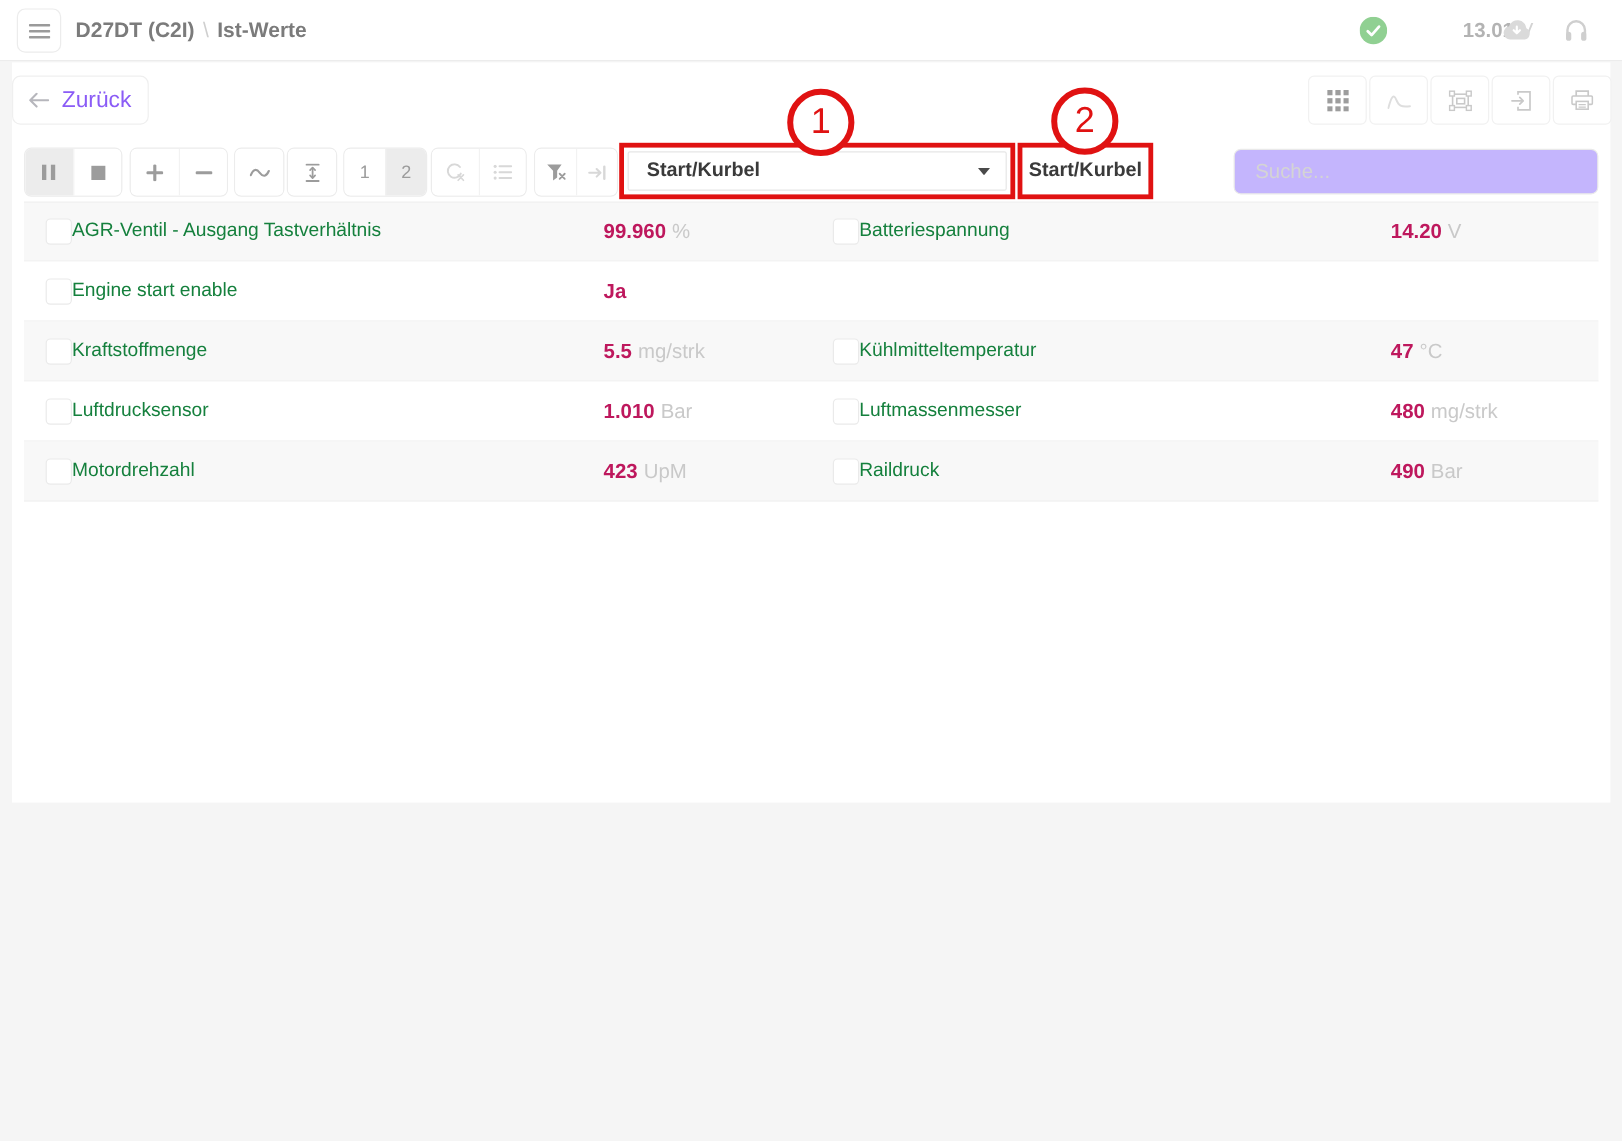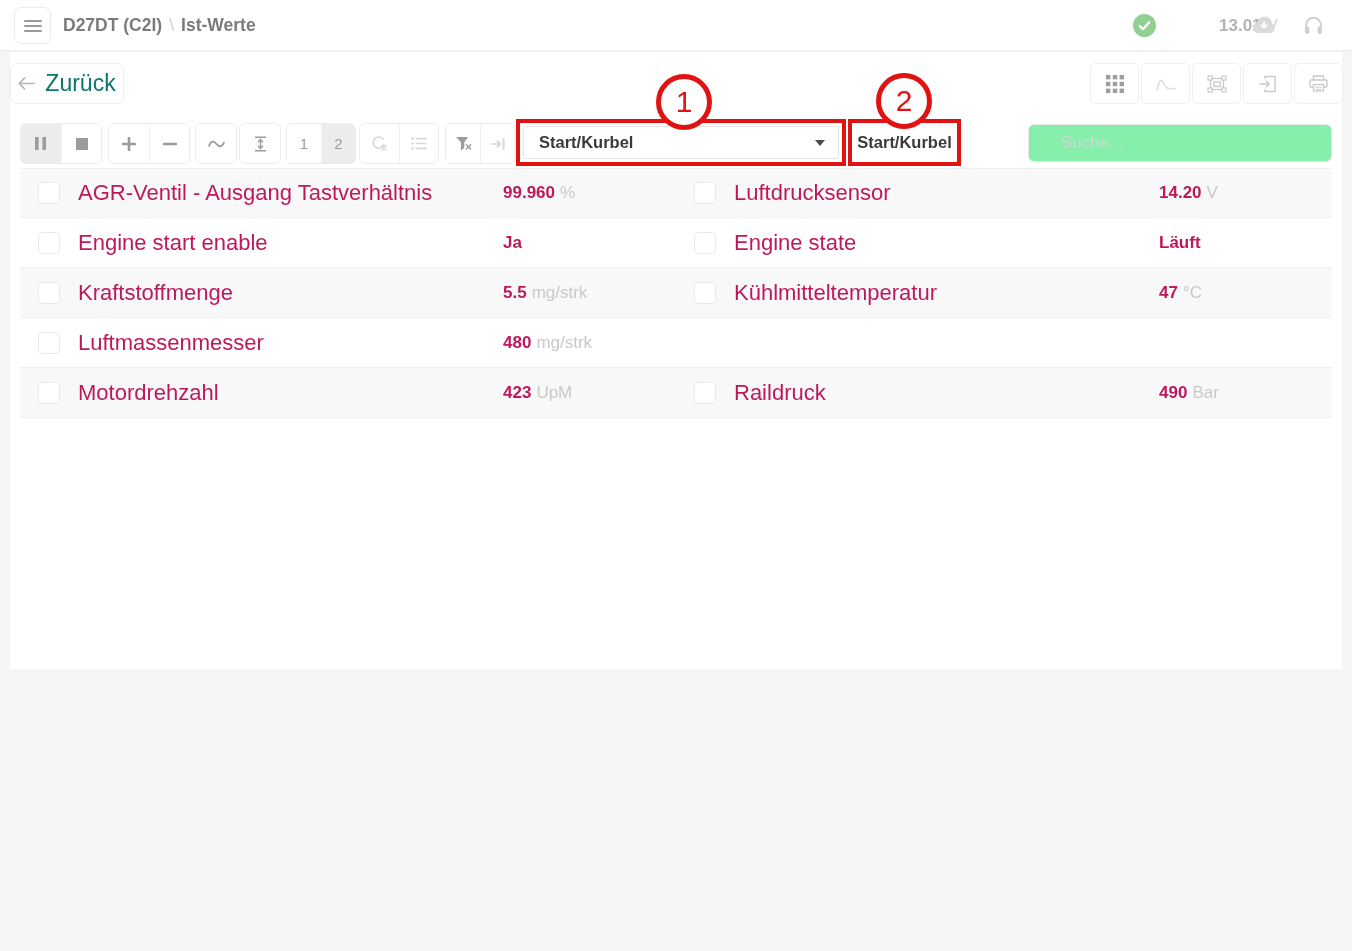--- a/index.html
+++ b/index.html
@@ -25,21 +25,21 @@
   .headset-wrap { position:absolute; left:1303px; top:15px; }
 
   
   .panel { position:absolute; left:10px; top:52px; width:1332px; height:893px;
            background:#fff; z-index:1; }
 
   
   .back-btn { position:absolute; left:10px; top:63px; width:114px; height:41px;
               background:#fff; border:1px solid #efefef; border-radius:7px;
               display:flex; align-items:center; justify-content:center; gap:10px;
-              color:#0f766e; font-size:23px; cursor:pointer; z-index:3; }
+              color:#8b5cf6; font-size:19px; cursor:pointer; z-index:3; }
   .view-group { position:absolute; left:1090px; top:63px; display:flex; gap:2px; z-index:3; }
   .view-btn { width:49px; height:41px; background:#fff; border:1px solid #f1f1f1;
               border-radius:5px; display:flex; align-items:center; justify-content:center;
               color:#c9c9c9; cursor:pointer; }
   .view-btn.active { color:#9d9d9d; }
   .view-btn.faint  { color:#dedede; }
 
   
   .btn-group { position:absolute; top:123px; display:inline-flex; background:#fff;
                border:1px solid #ececec; border-radius:6px; overflow:hidden; z-index:3; }
@@ -64,33 +64,33 @@
 
   .badge { position:absolute; width:56px; height:56px; border-radius:50%;
            background:#fff; border:5px solid #e01212; color:#e01212;
            display:flex; align-items:center; justify-content:center;
            font-size:30px; font-weight:500; z-index:6; }
   .badge-1 { left:656px; top:74px; }
   .badge-2 { left:876px; top:73px; }
 
   .search-box { position:absolute; left:1028px; top:124px; width:304px; height:38px; z-index:3; }
   .search-box input { width:100%; height:100%; border:1px solid #e9e9e9; border-radius:6px;
-                      padding:0 32px; font-size:17px; color:#666;
-                      font-family:inherit; outline:none; background:#86efac; }
+                      padding:0 17px; font-size:17px; color:#666;
+                      font-family:inherit; outline:none; background:#c4b5fd; }
   .search-box input::placeholder { color:#d4d4d4; }
 
   
   .table { position:absolute; left:20px; top:168px; width:1312px; z-index:3; }
   .vrow { display:flex; height:50px; border-bottom:1px solid #f1f1f1; background:#fff; }
   .vrow:first-child { border-top:1px solid #f1f1f1; }
   .vrow.odd { background:#f8f8f8; }
   .vcell { width:656px; display:flex; align-items:center; position:relative; }
   .checkbox { width:22px; height:22px; min-width:22px; background:#fff;
               border:1px solid #eaeaea; border-radius:4px; margin-left:18px; cursor:pointer; }
-  .param-label { margin-left:18px; color:#be185d; font-size:22px; white-space:nowrap; }
+  .param-label { color:#15803d; font-size:16px; white-space:nowrap; }
   .pvalue { position:absolute; left:483px; font-size:17px; white-space:nowrap; }
   .pvalue .num { color:#be185d; font-weight:700; }
   .pvalue .unit { color:#c9c9c9; margin-left:5px; }
 
   svg { display:block; }
 </style>
 </head>
 <body>
 
 <div class="page">
@@ -330,54 +330,54 @@
   <div class="table">
 
     <div class="vrow odd">
       <div class="vcell">
         <div class="checkbox"></div>
         <span class="param-label">AGR-Ventil - Ausgang Tastverhältnis</span>
         <span class="pvalue"><span class="num">99.960</span><span class="unit">%</span></span>
       </div>
       <div class="vcell">
         <div class="checkbox"></div>
-        <span class="param-label">Luftdrucksensor</span>
+        <span class="param-label">Batteriespannung</span>
         <span class="pvalue"><span class="num">14.20</span><span class="unit">V</span></span>
       </div>
     </div>
 
     <div class="vrow">
       <div class="vcell">
         <div class="checkbox"></div>
         <span class="param-label">Engine start enable</span>
         <span class="pvalue"><span class="num">Ja</span><span class="unit"></span></span>
       </div>
-      <div class="vcell">
-        <div class="checkbox"></div>
-        <span class="param-label">Engine state</span>
-        <span class="pvalue"><span class="num">Läuft</span><span class="unit"></span></span>
-      </div>
     </div>
 
     <div class="vrow odd">
       <div class="vcell">
         <div class="checkbox"></div>
         <span class="param-label">Kraftstoffmenge</span>
         <span class="pvalue"><span class="num">5.5</span><span class="unit">mg/strk</span></span>
       </div>
       <div class="vcell">
         <div class="checkbox"></div>
         <span class="param-label">Kühlmitteltemperatur</span>
         <span class="pvalue"><span class="num">47</span><span class="unit">°C</span></span>
       </div>
     </div>
 
     <div class="vrow">
       <div class="vcell">
         <div class="checkbox"></div>
+        <span class="param-label">Luftdrucksensor</span>
+        <span class="pvalue"><span class="num">1.010</span><span class="unit">Bar</span></span>
+      </div>
+      <div class="vcell">
+        <div class="checkbox"></div>
         <span class="param-label">Luftmassenmesser</span>
         <span class="pvalue"><span class="num">480</span><span class="unit">mg/strk</span></span>
       </div>
     </div>
 
     <div class="vrow odd">
       <div class="vcell">
         <div class="checkbox"></div>
         <span class="param-label">Motordrehzahl</span>
         <span class="pvalue"><span class="num">423</span><span class="unit">UpM</span></span>

